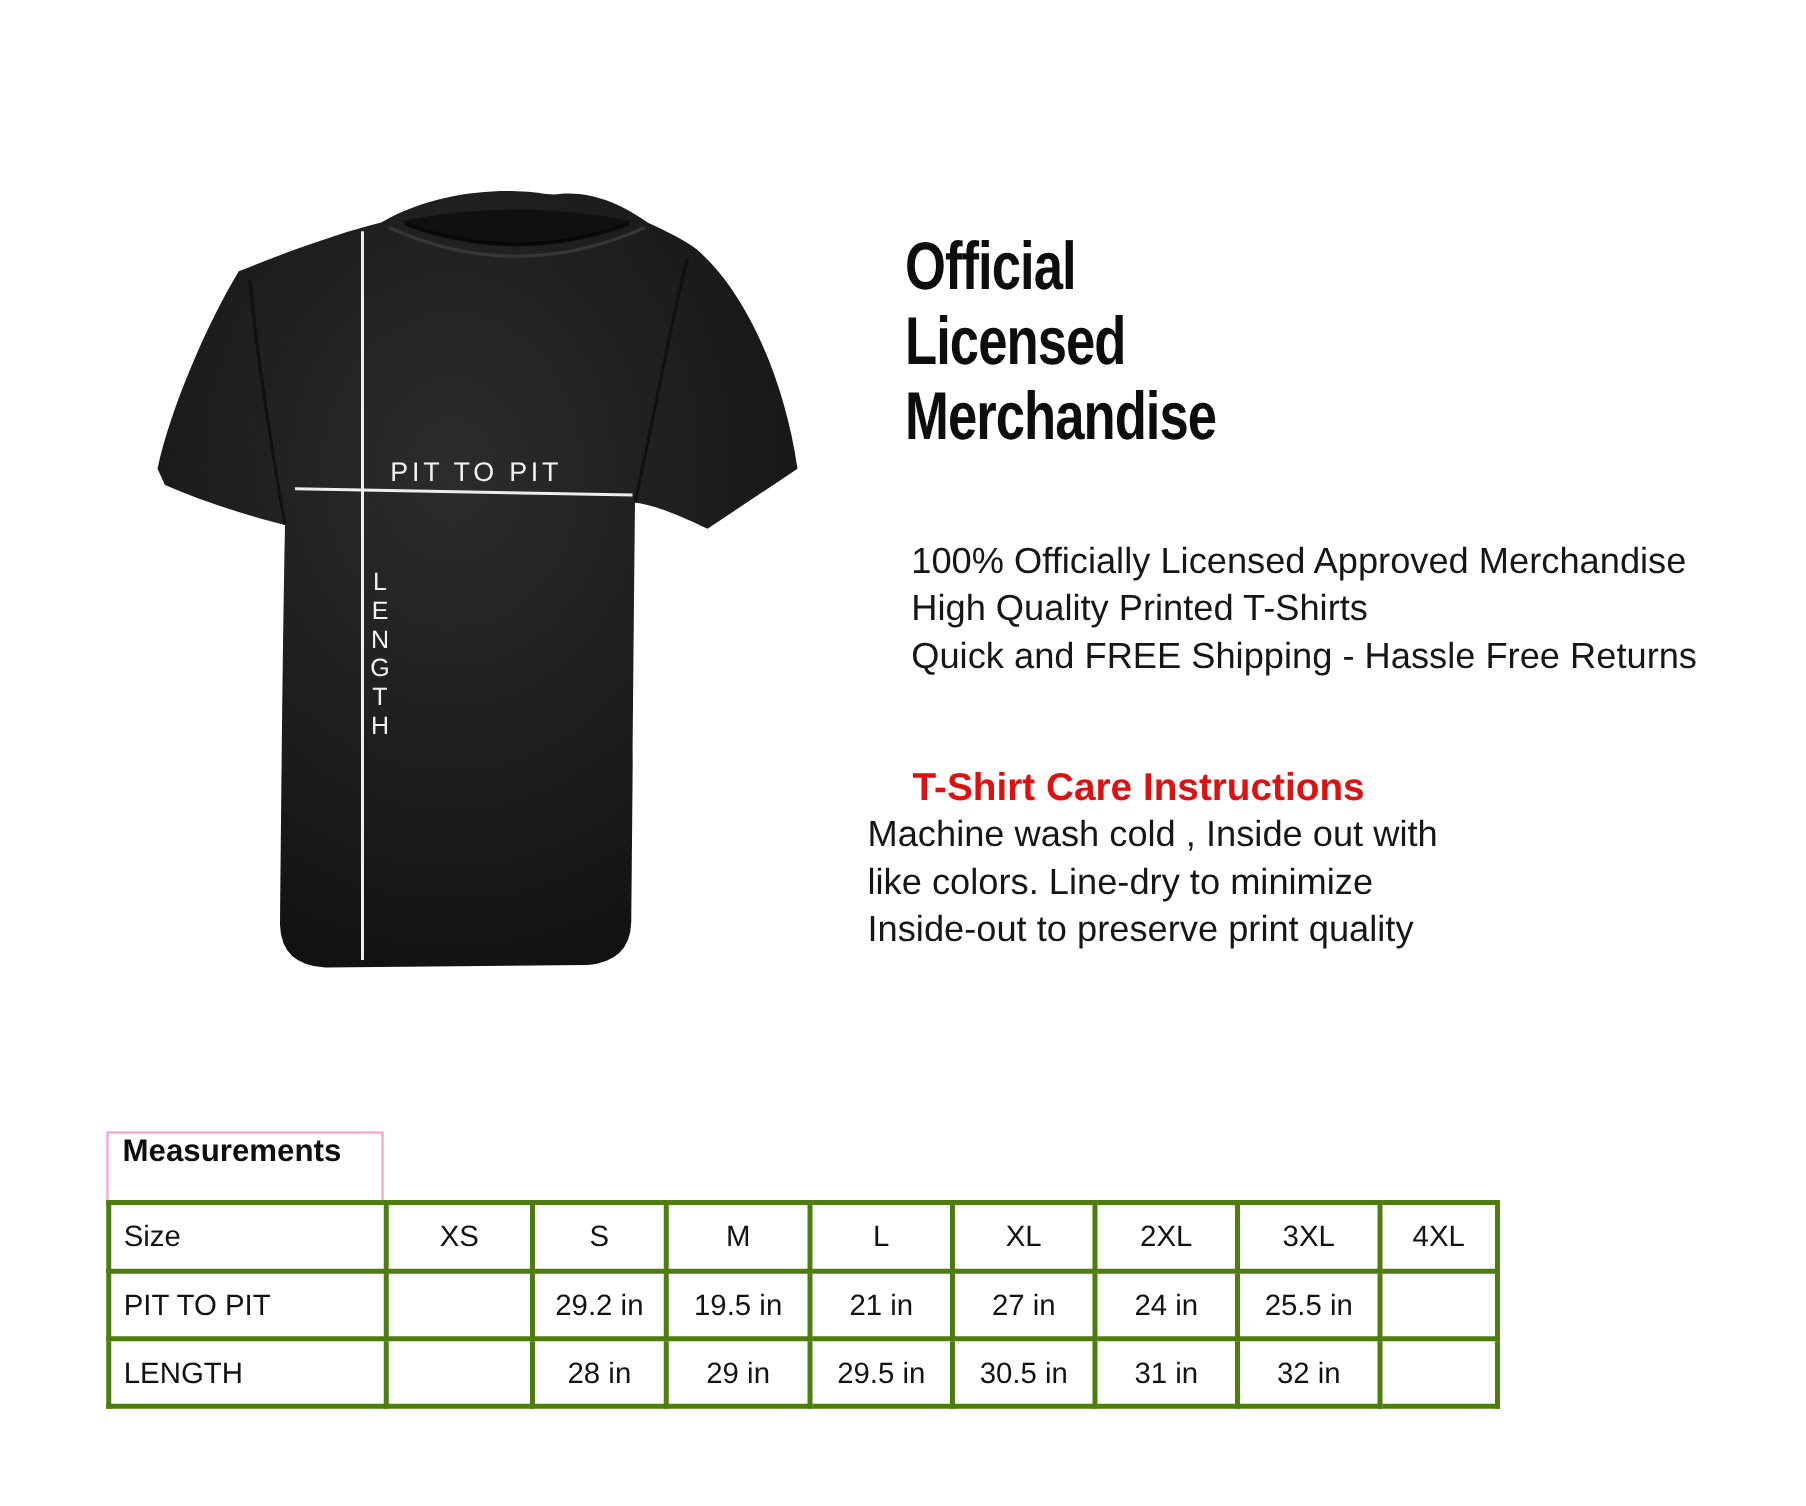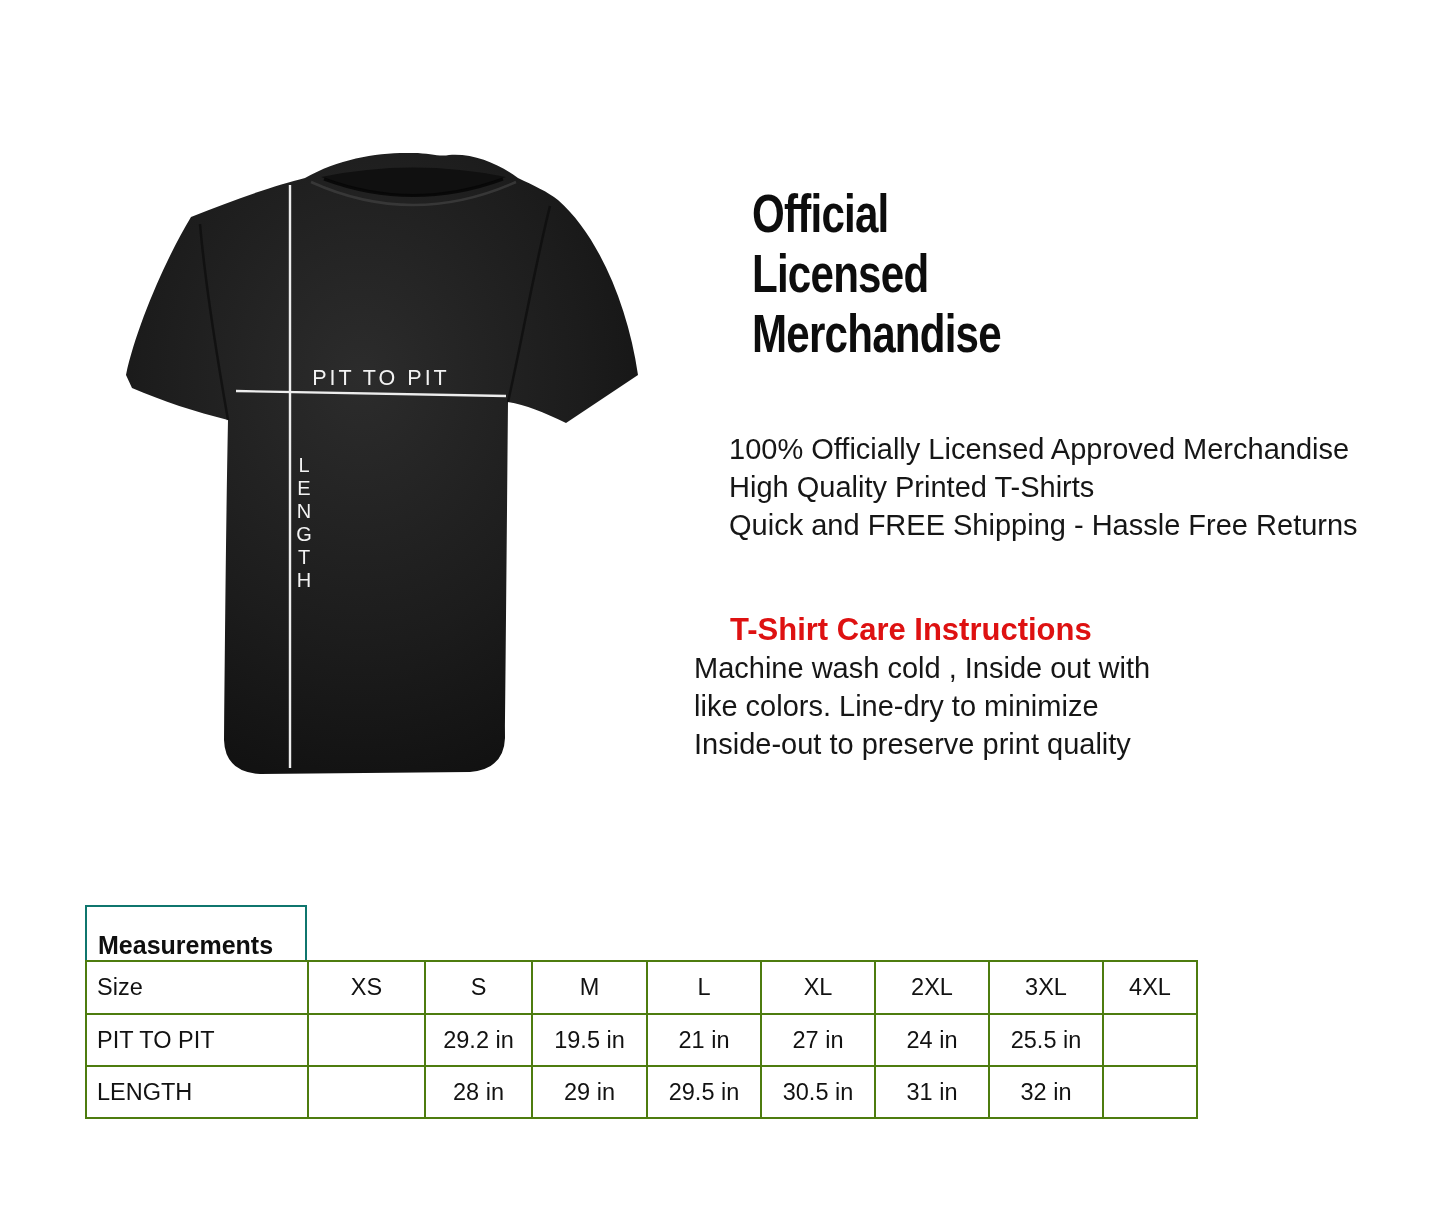--- a/index.html
+++ b/index.html
@@ -8,46 +8,46 @@
     font-family:"Liberation Sans", sans-serif;color:#141414;
   }
   
   .shirt-wrap{position:absolute;left:118px;top:140px;width:540px;height:650px;}
   .disclaimer{position:absolute;left:157px;top:792px;width:470px;color:#1c1c1c;}
   .disclaimer .dline{
     display:block;white-space:nowrap;font-size:13.5px;line-height:23px;
     transform:scaleX(0.76);transform-origin:0 0;
   }
   
-  .big-heading{position:absolute;left:752px;top:183px;}
+  .big-heading{position:absolute;left:724px;top:183px;}
   .big-heading .hline{
     display:block;white-space:nowrap;font-weight:700;font-size:54px;line-height:60px;
     letter-spacing:-1px;color:#0d0d0d;
     transform:scaleX(0.78);transform-origin:0 0;
   }
   .intro{position:absolute;left:729px;top:430px;}
   .intro .iline{display:block;white-space:nowrap;font-size:29px;line-height:38px;color:#161616;}
   .care-heading{
     position:absolute;left:730px;top:612px;white-space:nowrap;
     font-size:31px;font-weight:700;
   }
   .care-lines{position:absolute;left:694px;top:649px;}
   .care-lines .cline{display:block;white-space:nowrap;font-size:29px;line-height:38px;color:#161616;}
   
   .measure-box{
     position:absolute;left:85px;top:905px;width:222px;height:57px;box-sizing:border-box;
-    border:2px solid #0f766e;display:flex;align-items:flex-end;padding-left:11px;
+    border:2px solid #f9a8d4;display:flex;align-items:flex-start;padding-left:11px;
     font-size:25px;font-weight:700;color:#0f0f0f;background:#fff;
   }
   table.size-chart{
     position:absolute;left:85px;top:960px;border-collapse:collapse;table-layout:fixed;
     font-size:23.5px;color:#121212;background:#fff;
   }
   table.size-chart td{
-    border:2px solid #4d7c0f;text-align:center;vertical-align:middle;
+    border:4px solid #4d7c0f;text-align:center;vertical-align:middle;
     overflow:hidden;white-space:nowrap;
   }
   table.size-chart tr.hdr-row td{height:49px;}
   table.size-chart tr.data-row td{height:48px;}
   table.size-chart td.rowlabel{text-align:left;padding-left:10px;}
 </style>
 </head>
 <body>
 
 <div class="canvas">

